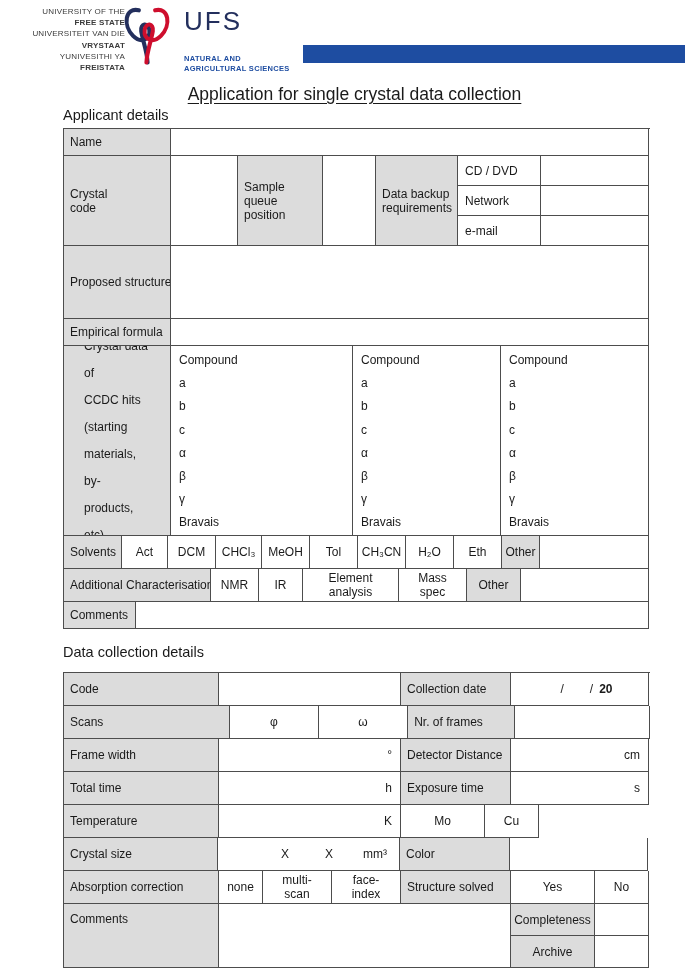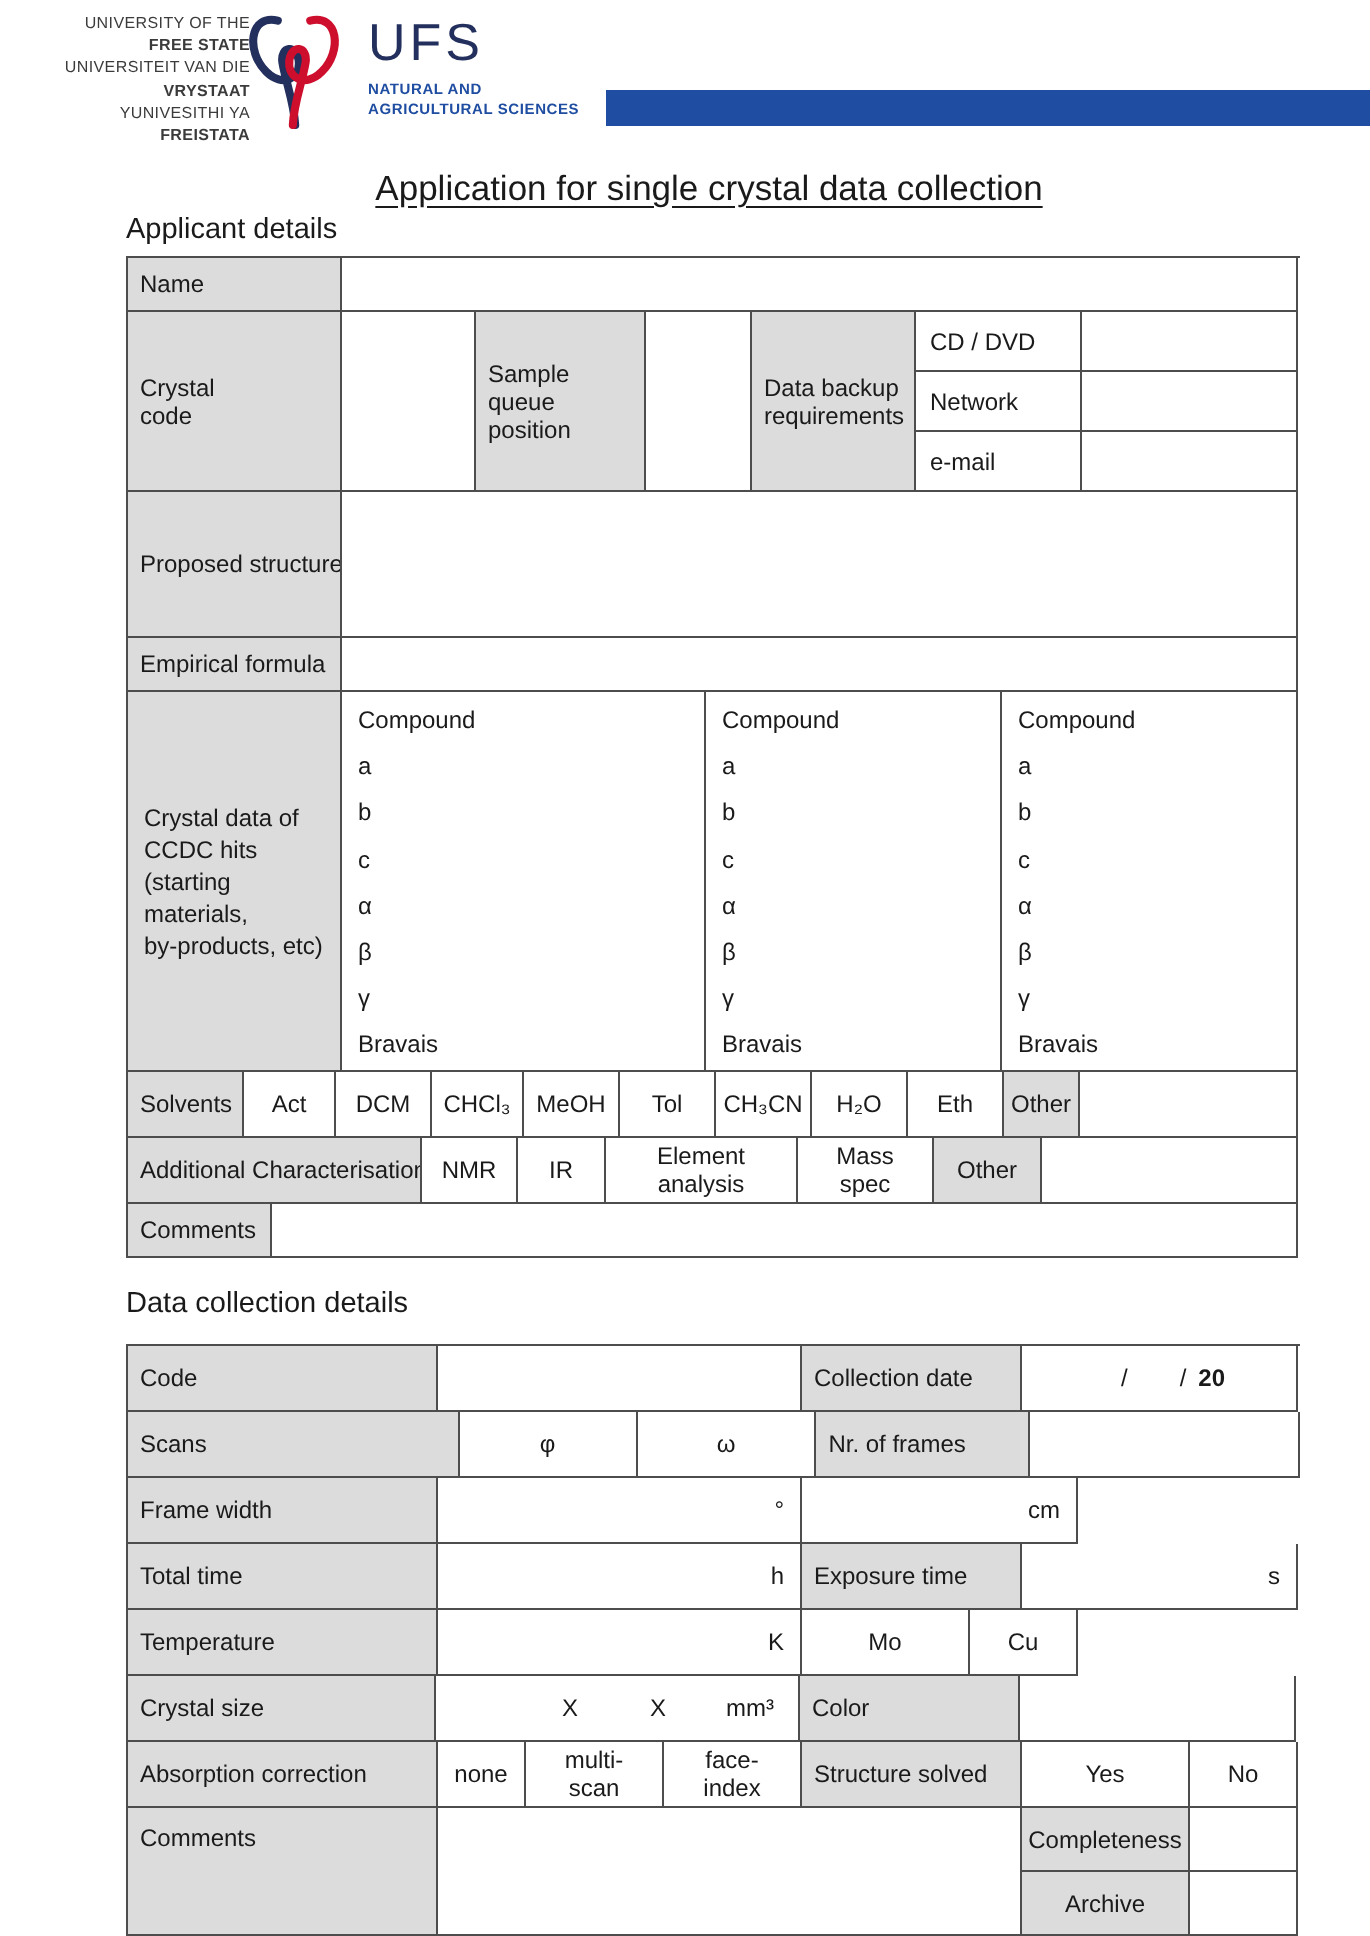--- a/index.html
+++ b/index.html
@@ -6,21 +6,21 @@
   .page{position:relative;width:685px;height:968px;background:#fff;overflow:hidden;
         font-family:"Liberation Sans","DejaVu Sans",sans-serif;color:#1a1a1a;font-size:12px}
   
   .uni{position:absolute;left:0;top:6px;width:125px;text-align:right;font-size:8px;
        line-height:11.2px;letter-spacing:.2px;color:#3b3b3b}
   .uni div:nth-child(even){font-weight:700}
   .logo{position:absolute;left:118px;top:0;width:58px;height:74px}
   .fac{position:absolute;left:184px;top:8px}
   .fac .ufs{font-size:26px;line-height:26px;letter-spacing:2px;color:#232f5d}
   .fac .fl{font-size:7.5px;font-weight:700;color:#1e4da1;letter-spacing:.3px;line-height:9.6px}
-  .fac .fl.first{margin-top:6px}
+  .fac .fl.first{margin-top:20px}
   .bar{position:absolute;left:303px;top:45px;width:382px;height:18px;background:#1e4da1}
   .title{position:absolute;top:84px;left:12px;width:100%;text-align:center;font-size:17.5px;
          text-decoration:underline;text-underline-offset:3px}
   .hsec{position:absolute;left:63px;font-size:14.5px}
   .h-app{top:107px}.h-dc{top:644px}
   
   .tbl{position:absolute;left:63px;width:586px;border-top:1px solid #4d4d4d;border-left:1px solid #4d4d4d}
   .t1{top:128px}.t2{top:672px}
   .row{display:flex}
   .c{box-sizing:border-box;border-right:1px solid #4d4d4d;border-bottom:1px solid #4d4d4d;
@@ -29,21 +29,21 @@
   .pre{white-space:pre-line}
   .nw{white-space:nowrap}
   .cm{justify-content:center;text-align:center;padding:0 14px}
   .un{justify-content:flex-end;padding-right:8px}
   .col{flex-direction:column;align-items:stretch;padding:0}
   .sr{flex:1;display:flex;align-items:center;padding:0 7px;border-bottom:1px solid #4d4d4d}
   .sr:last-child{border-bottom:none}
   .ccdc{flex-direction:column;align-items:flex-start;justify-content:flex-start;
         padding:3px 8px;line-height:23.2px}
   .ccdc-lab{flex-direction:column;align-items:flex-start;justify-content:center;
-        padding:0 8px;line-height:16px;white-space:pre-line}
+        padding:0 20px;line-height:27px;white-space:pre-line}
   .b{font-weight:700}
   .sl1{margin-left:14px}.sl2{margin-left:26px;margin-right:6px}
   .sx1{margin-right:36px}.sx2{margin-right:30px}.smm{margin-right:4px}
 </style>
 </head>
 <body>
 
 <div class="page">
 
   <div class="uni">
@@ -198,20 +198,21 @@
       <div class="c cm" style="width:91px">ω</div>
       <div class="c g nw" style="width:110px">Nr. of frames</div>
       <div class="c" style="width:138px"></div>
     </div>
 
     <div class="row" style="height:33px">
       <div class="c g" style="width:155px">Frame width</div>
       <div class="c un" style="width:182px">
         <span>°</span>
       </div>
+      <div class="c g nw" style="width:110px">Detector Distance</div>
       <div class="c un" style="width:138px">
         <span>cm</span>
       </div>
     </div>
 
     <div class="row" style="height:33px">
       <div class="c g" style="width:155px">Total time</div>
       <div class="c un" style="width:182px">
         <span>h</span>
       </div>

